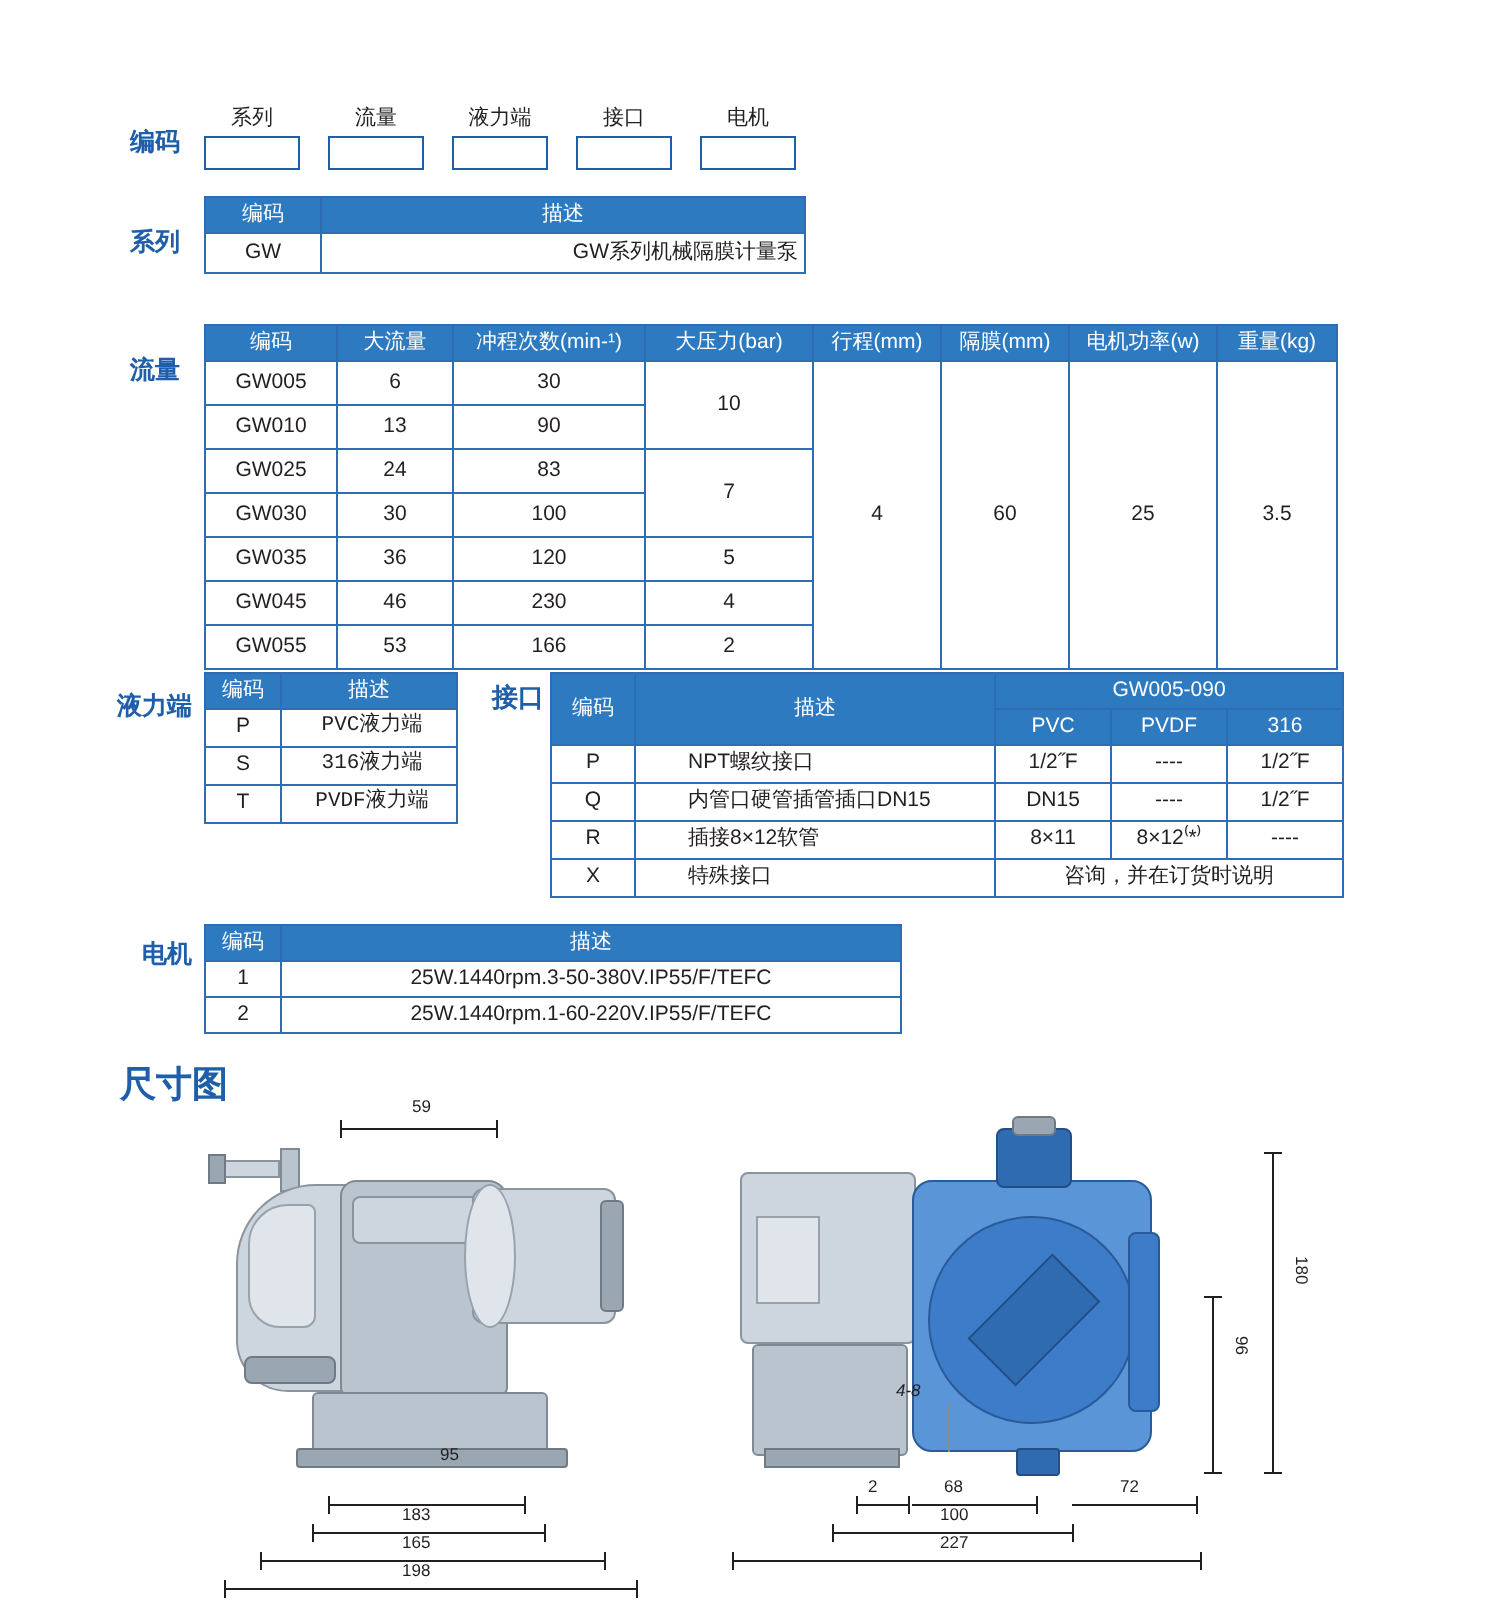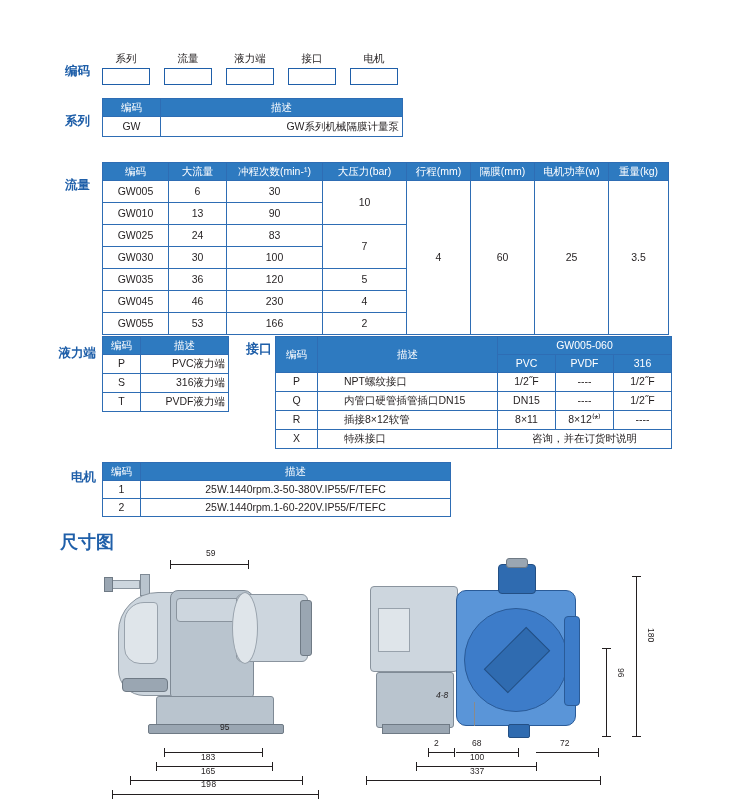--- a/index.html
+++ b/index.html
@@ -72,21 +72,21 @@
   
   #series-table { left:102px; top:98px; }
   #series-table td.desc { text-align:right; padding-left:8px; }
 
   
   #flow-table { left:102px; top:162px; }
   #flow-table td { height:22px; }
 
   
   #hyd-table { left:102px; top:336px; }
-  #hyd-table td.d { text-align:right; padding-left:6px; }
+  #hyd-table td.d { text-align:center; padding-left:6px;font-family:Liberation Mono, monospace; }
 
   
   #iface-table { left:275px; top:336px; }
   #iface-table td.d { text-align:left; padding-left:26px; }
 
   
   #motor-table { left:102px; top:462px; }
   #motor-table td { height:18px; }
 
   
@@ -248,21 +248,21 @@
       </tr>
     </tbody>
   </table>
 
   <div class="side-label" style="left:232px; top:342px; width:40px; font-size:13px;">接口</div>
   <table class="t tbl" id="iface-table">
     <thead>
       <tr>
         <th rowspan="2" style="width:42px;">编码</th>
         <th rowspan="2" style="width:180px;">描述</th>
-        <th colspan="3" style="width:174px;">GW005-060</th>
+        <th colspan="3" style="width:174px;">GW005-090</th>
       </tr>
       <tr>
         <th style="width:58px;">PVC</th>
         <th style="width:58px;">PVDF</th>
         <th style="width:58px;">316</th>
       </tr>
     </thead>
     <tbody>
       <tr>
         <td style="height:19px;">P</td>
@@ -348,21 +348,21 @@
     <div class="dim-label" style="left:141px; top:196px;">183</div>
     <div class="dim-line hline" style="left:96px; top:210px; width:116px;"></div>
     <div class="dim-line vline" style="left:96px; top:206px; height:9px;"></div>
     <div class="dim-line vline" style="left:212px; top:206px; height:9px;"></div>
 
     <div class="dim-label" style="left:141px; top:210px;">165</div>
     <div class="dim-line hline" style="left:70px; top:224px; width:172px;"></div>
     <div class="dim-line vline" style="left:70px; top:220px; height:9px;"></div>
     <div class="dim-line vline" style="left:242px; top:220px; height:9px;"></div>
 
-    <div class="dim-label" style="left:141px; top:224px;font-family:Liberation Mono, monospace;">198</div>
+    <div class="dim-label" style="left:141px; top:224px;">198</div>
     <div class="dim-line hline" style="left:52px; top:238px; width:206px;"></div>
     <div class="dim-line vline" style="left:52px; top:234px; height:9px;"></div>
     <div class="dim-line vline" style="left:258px; top:234px; height:9px;"></div>
 
     <div class="shape g2" style="left:310px; top:30px; width:88px; height:86px; border-radius:4px;"></div>
     <div class="shape g4" style="left:318px; top:52px; width:32px; height:44px;"></div>
     <div class="shape g1" style="left:316px; top:116px; width:78px; height:56px; border-radius:3px;"></div>
     <div class="shape g3" style="left:322px; top:168px; width:68px; height:10px;"></div>
 
     <div class="shape blue2" style="left:396px; top:34px; width:120px; height:136px; border-radius:10px;"></div>
@@ -376,39 +376,39 @@
     <div class="dim-vert" style="left:586px; top:72px;">180</div>
     <div class="dim-line vline" style="left:576px; top:20px; height:160px;"></div>
     <div class="dim-line hline" style="left:572px; top:20px; width:9px;"></div>
     <div class="dim-line hline" style="left:572px; top:180px; width:9px;"></div>
 
     <div class="dim-vert" style="left:556px; top:112px;">96</div>
     <div class="dim-line vline" style="left:546px; top:92px; height:88px;"></div>
     <div class="dim-line hline" style="left:542px; top:92px; width:9px;"></div>
     <div class="dim-line hline" style="left:542px; top:180px; width:9px;"></div>
 
-    <div class="dim-label" style="left:376px; top:134px;font-style:italic;">4-8</div>
+    <div class="dim-label" style="left:388px; top:134px;font-style:italic;">4-8</div>
     <div class="lead" style="left:414px; top:146px; height:24px;"></div>
 
     <div class="dim-label" style="left:374px; top:182px;">2</div>
     <div class="dim-label" style="left:412px; top:182px;">68</div>
     <div class="dim-label" style="left:500px; top:182px;">72</div>
     <div class="dim-line hline" style="left:368px; top:196px; width:26px;"></div>
     <div class="dim-line hline" style="left:396px; top:196px; width:62px;"></div>
     <div class="dim-line hline" style="left:476px; top:196px; width:62px;"></div>
     <div class="dim-line vline" style="left:368px; top:192px; height:9px;"></div>
     <div class="dim-line vline" style="left:394px; top:192px; height:9px;"></div>
     <div class="dim-line vline" style="left:458px; top:192px; height:9px;"></div>
     <div class="dim-line vline" style="left:538px; top:192px; height:9px;"></div>
 
     <div class="dim-label" style="left:410px; top:196px;">100</div>
     <div class="dim-line hline" style="left:356px; top:210px; width:120px;"></div>
     <div class="dim-line vline" style="left:356px; top:206px; height:9px;"></div>
     <div class="dim-line vline" style="left:476px; top:206px; height:9px;"></div>
 
-    <div class="dim-label" style="left:410px; top:210px;">337</div>
+    <div class="dim-label" style="left:410px; top:210px;">227</div>
     <div class="dim-line hline" style="left:306px; top:224px; width:234px;"></div>
     <div class="dim-line vline" style="left:306px; top:220px; height:9px;"></div>
     <div class="dim-line vline" style="left:540px; top:220px; height:9px;"></div>
 
   </div>
 
 </div>
 
 </body></html>

